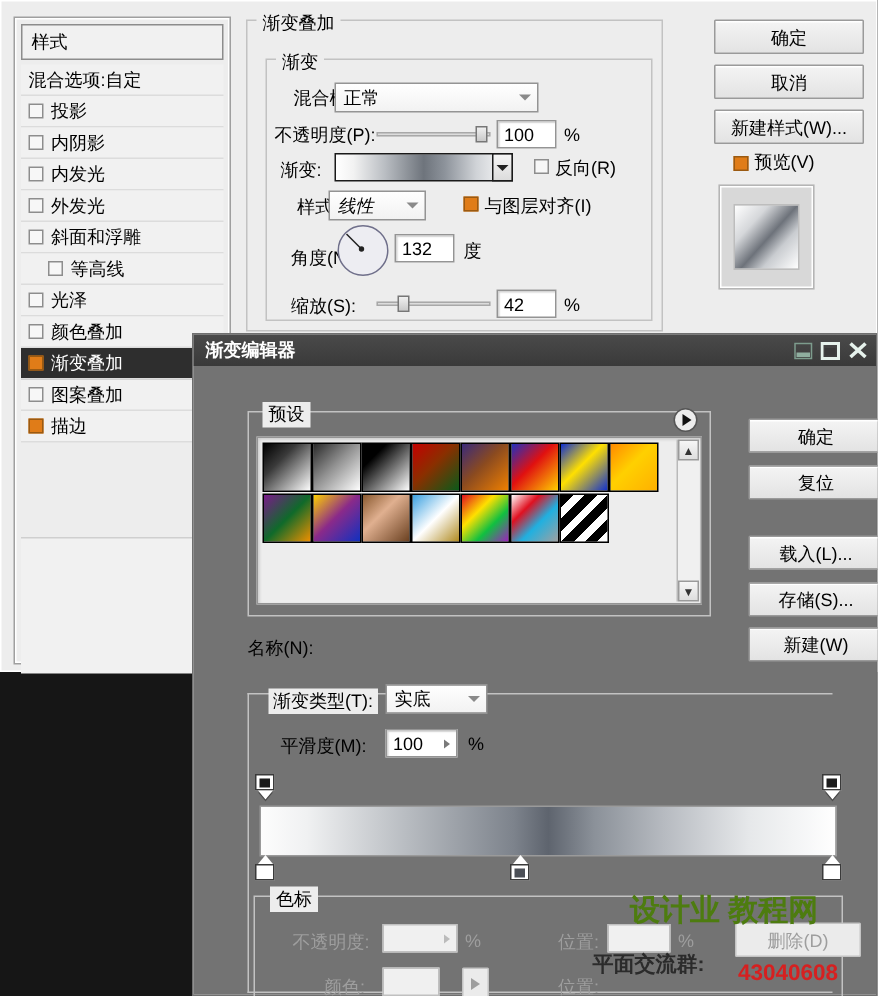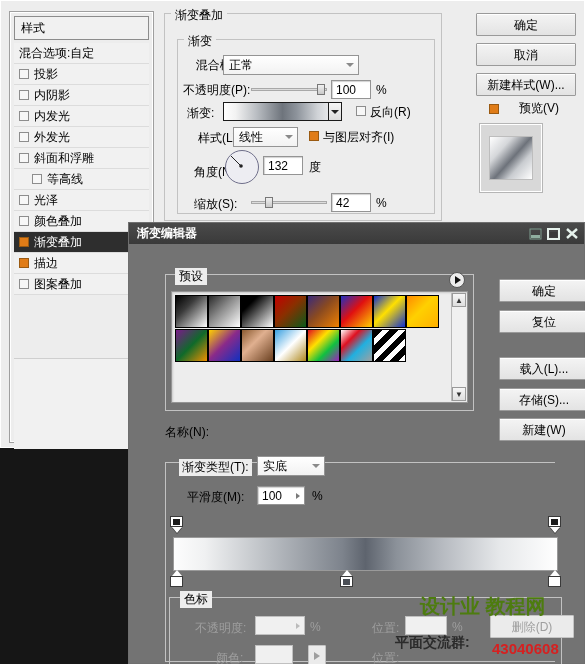--- a/index.html
+++ b/index.html
@@ -210,26 +210,26 @@
         </div>
         <div class="stl-row">
           <span class="cb"></span>
           <span>颜色叠加</span>
         </div>
         <div class="stl-row sel">
           <span class="cb on"></span>
           <span>渐变叠加</span>
         </div>
         <div class="stl-row">
+          <span class="cb"></span>
+          <span>图案叠加</span>
+        </div>
+        <div class="stl-row">
           <span class="cb on"></span>
           <span>描边</span>
-        </div>
-        <div class="stl-row">
-          <span class="cb"></span>
-          <span>图案叠加</span>
         </div>
       </div>
     <div class="stl-filler"></div>
   </div>
 
   <div class="groupbox" id="goGroup"></div>
   <div class="grouplabel" id="goGroupLbl">渐变叠加</div>
   <div class="groupbox" id="gGroup"></div>
   <div class="grouplabel" id="gGroupLbl">渐变</div>
 
@@ -261,21 +261,21 @@
   <div style="position:absolute;left:327px;top:101px;width:14px;height:19px;border:1px solid #1a1a1a;box-sizing:border-box;
               background:linear-gradient(#f6f6f6,#dcdcdc);display:flex;align-items:center;justify-content:center;">
     <i style="width:0;height:0;border-left:4px solid transparent;border-right:4px solid transparent;border-top:4px solid #222;display:block;"></i>
   </div>
   <span class="cb" style="position:absolute;left:355px;top:105px;"></span>
   <span class="lbl" style="position:absolute;left:369px;top:103px;"><span>反向(R)</span></span>
 
   <div class="row" style="left:197px;top:129px;">
     <span class="lbl"><span>样式(L):</span></span>
   </div>
-  <div class="combo" style="position:absolute;left:232px;top:126px;width:65px;height:20px;">
+  <div class="combo" style="position:absolute;left:218px;top:126px;width:65px;height:20px;font-style:italic;">
     <span>线性</span>
     <i class="arr"></i>
   </div>
   <span class="cb on" style="position:absolute;left:308px;top:130px;"></span>
   <span class="lbl" style="position:absolute;left:322px;top:128px;"><span>与图层对齐(I)</span></span>
 
   <div class="row" style="left:193px;top:163px;">
     <span class="lbl"><span>角度(N):</span></span>
   </div>
   <div style="position:absolute;left:224px;top:149px;width:32px;height:32px;border-radius:50%;border:1px solid #6f6f8a;background:#ededf2;">
@@ -301,21 +301,21 @@
   </div>
   <span class="lbl" style="position:absolute;left:375px;top:195px;">%</span>
 
   <div id="lsButtons">
     <div class="btn">确定</div>
     <div class="btn">取消</div>
     <div class="btn">新建样式(W)...</div>
   </div>
   <div style="position:absolute;left:488px;top:99px;display:flex;align-items:center;">
     <span class="cb on"></span>
-    <span class="lbl" style="margin-left:20px;"><span>预览(V)</span></span>
+    <span class="lbl" style="margin-left:4px;"><span>预览(V)</span></span>
   </div>
   <div id="previewBox">
     <div id="previewThumb"></div>
   </div>
 </div>
 
 <div id="gradeditor">
   <div id="getitle">
     <span>渐变编辑器</span>
     <span style="margin-left:auto;display:flex;align-items:center;padding-right:5px;">

